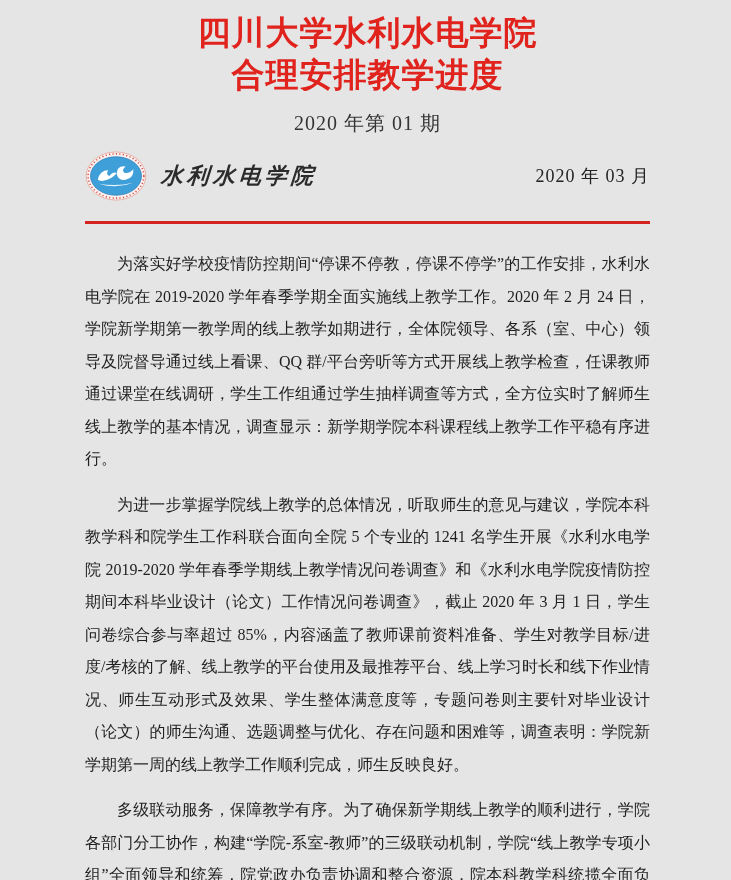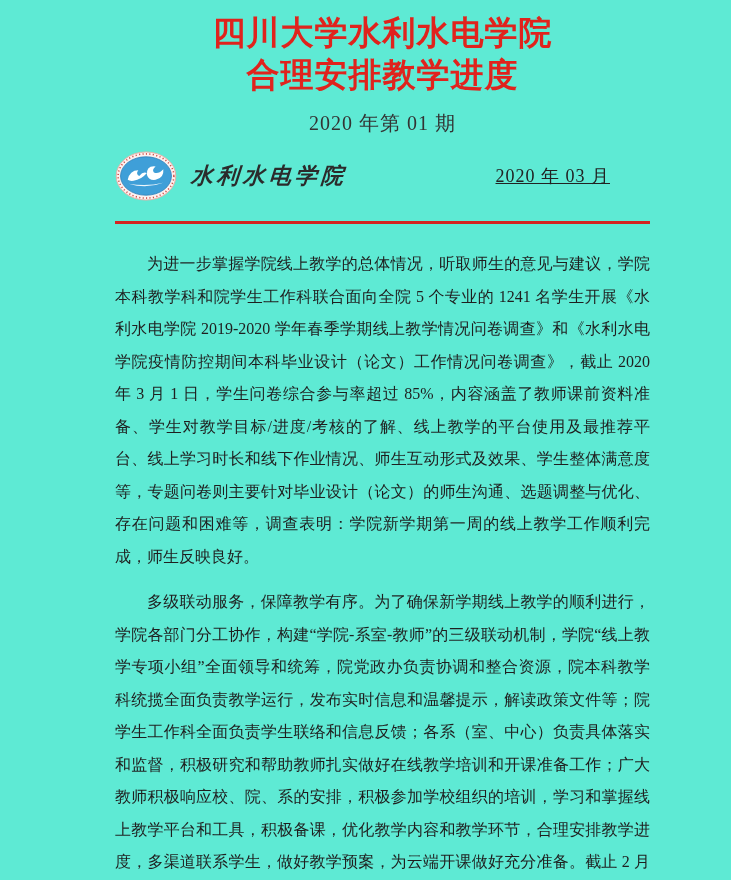--- a/index.html
+++ b/index.html
@@ -5,22 +5,22 @@
   * { margin: 0; padding: 0; box-sizing: border-box; }
   html, body { background: #ffffff; }
   body {
     width: 731px; height: 880px;
     overflow: hidden;
     font-family: "Liberation Serif", "DejaVu Serif", serif;
     color: #1d1d1d;
   }
   .page {
     width: 731px; height: 880px;
-    background: #5eead4;
-    padding: 12px 81px 0 115px;
+    background: #e5e5e5;
+    padding: 12px 81px 0 85px;
     position: relative;
   }
   .doc-title {
     text-align: center;
     color: #e0231d;
     font-weight: bold;
     font-size: 33px;
     line-height: 42px;
     letter-spacing: 1px;
   }
@@ -45,25 +45,23 @@
     font-size: 22px;
     font-weight: bold;
     font-style: italic;
     color: #2b2b2b;
     margin-left: 14px;
     letter-spacing: 4px;
     transform: skewX(-4deg);
   }
   .issue-date {
     margin-left: auto;
-    margin-right: 40px;
     font-size: 18px;
     color: #222;
     letter-spacing: 1px;
-    text-decoration: underline;
   }
   .red-rule {
     height: 3px;
     background: #d42420;
     margin-top: 16px;
     border: none;
   }
   .body-text {
     margin-top: 24px;
   }
@@ -98,18 +96,19 @@
       <path d="M33 25 Q32 15 42 16 Q38 19 40 22 Q44 25 50 19 Q51 28 42 30 Q35 31 33 25 Z" fill="#ffffff"></path>
       <path d="M14 34 Q32 40 50 33 Q33 37 14 34 Z" fill="#ffffff" opacity="0.9"></path>
     </svg>
     <div class="org-name">水利水电学院</div>
     <div class="issue-date">2020 年 03 月</div>
   </div>
 
   <hr class="red-rule">
 
   <div class="body-text">
+    <p class="para"><b></b><span>为落实好学校疫情防控期间“停课不停教，停课不停学”的工作安排，水利水电学院在 2019-2020 学年春季学期全面实施线上教学工作。2020 年 2 月 24 日，学院新学期第一教学周的线上教学如期进行，全体院领导、各系（室、中心）领导及院督导通过线上看课、QQ 群/平台旁听等方式开展线上教学检查，任课教师通过课堂在线调研，学生工作组通过学生抽样调查等方式，全方位实时了解师生线上教学的基本情况，调查显示：新学期学院本科课程线上教学工作平稳有序进行。</span></p>
     <p class="para"><b></b><span>为进一步掌握学院线上教学的总体情况，听取师生的意见与建议，学院本科教学科和院学生工作科联合面向全院 5 个专业的 1241 名学生开展《水利水电学院 2019-2020 学年春季学期线上教学情况问卷调查》和《水利水电学院疫情防控期间本科毕业设计（论文）工作情况问卷调查》，截止 2020 年 3 月 1 日，学生问卷综合参与率超过 85%，内容涵盖了教师课前资料准备、学生对教学目标/进度/考核的了解、线上教学的平台使用及最推荐平台、线上学习时长和线下作业情况、师生互动形式及效果、学生整体满意度等，专题问卷则主要针对毕业设计（论文）的师生沟通、选题调整与优化、存在问题和困难等，调查表明：学院新学期第一周的线上教学工作顺利完成，师生反映良好。</span></p>
     <p class="para"><b>多级联动服务，保障教学有序。</b><span>为了确保新学期线上教学的顺利进行，学院各部门分工协作，构建“学院-系室-教师”的三级联动机制，学院“线上教学专项小组”全面领导和统筹，院党政办负责协调和整合资源，院本科教学科统揽全面负责教学运行，发布实时信息和温馨提示，解读政策文件等；院学生工作科全面负责学生联络和信息反馈；各系（室、中心）负责具体落实和监督，积极研究和帮助教师扎实做好在线教学培训和开课准备工作；广大教师积极响应校、院、系的安排，积极参加学校组织的培训，学习和掌握线上教学平台和工具，积极备课，优化教学内容和教学环节，合理安排教学进度，多渠道联系学生，做好教学预案，为云端开课做好充分准备。截止 2 月 28 日，学院第一教学周应开设课程 59 门次（不含毕业班），涉及教师 52 人次，全部应开课程均按教学计划实施了线上教学，在线开课率达 100%。</span></p>
 
   </div>
 
 </div>
 
 </body></html>

